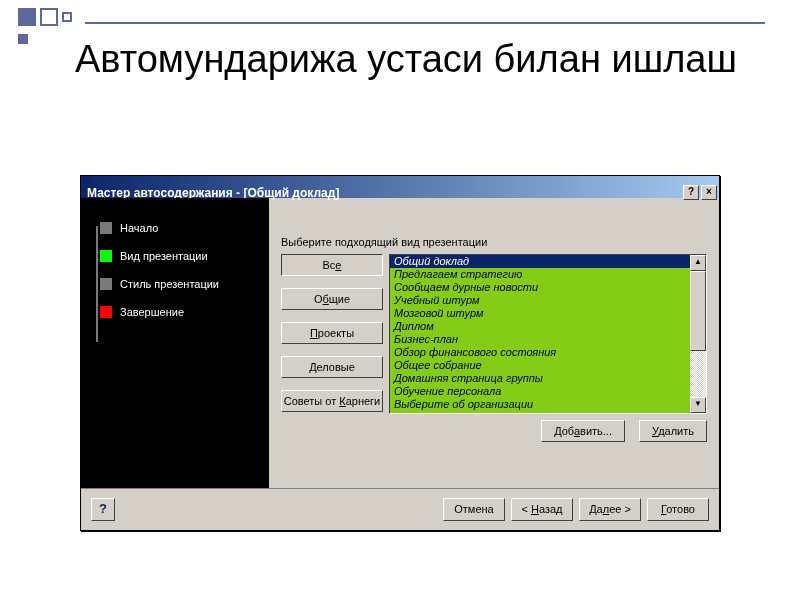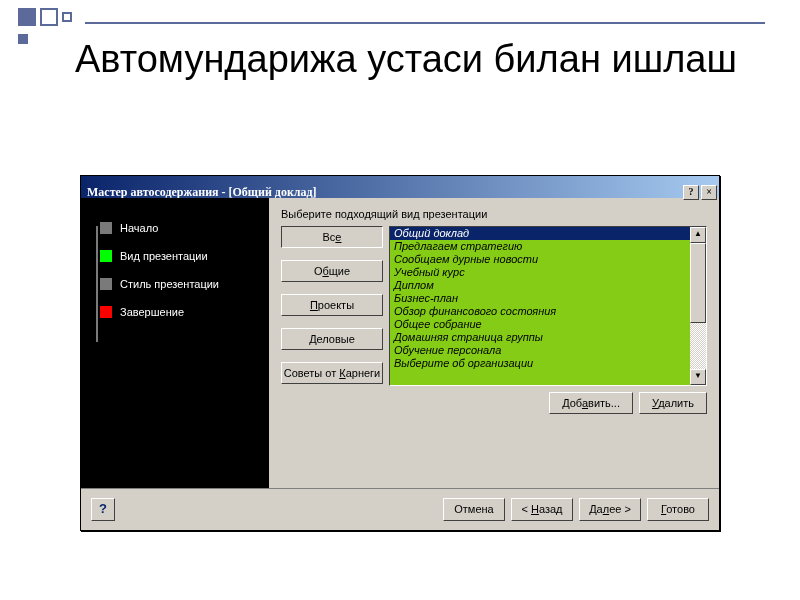--- a/index.html
+++ b/index.html
@@ -6,48 +6,48 @@
   html, body { width: 800px; height: 600px; font-family: Tahoma, Arial, sans-serif; background: #fff; overflow: hidden; }
   .slide { width: 800px; height: 600px; position: relative; }
   .decor { position: absolute; top: 8px; left: 18px; display: flex; gap: 4px; flex-wrap: wrap; width: 60px; }
   .decor .sq { width: 18px; height: 18px; border: 2px solid #5b6a9a; }
   .decor .sq.filled { background: #5b6a9a; }
   .decor .sq.small { width: 10px; height: 10px; margin-top: 4px; }
   .decor-line { position: absolute; top: 22px; left: 85px; width: 680px; height: 2px; background: #5b6a9a; }
   .title { position: absolute; top: 38px; left: 60px; right: 48px; text-align: center; font-size: 38px; font-weight: 400; color: #000; }
   .dialog-wrap { position: absolute; top: 175px; left: 80px; width: 640px; }
   .dialog { border: 1px solid #000; background: #d4d0c8; box-shadow: 1px 1px 0 #000; }
-  .titlebar { height: 22px; background: linear-gradient(to right, #0a246a, #a6caf0); display: flex; align-items: center; justify-content: space-between; padding: 11px 2px 0 6px; font-family: Liberation Serif, serif; }
+  .titlebar { height: 22px; background: linear-gradient(to right, #0a246a, #a6caf0); display: flex; align-items: center; justify-content: space-between; padding: 11px 2px 0 6px; }
   .titlebar .t-text { color: #fff; font-size: 12px; font-weight: bold; }
   .titlebar .t-btns { display: flex; gap: 2px; }
   .titlebar .t-btn { width: 16px; height: 15px; background: #d4d0c8; border: 1px solid; border-color: #fff #404040 #404040 #fff; font-size: 10px; font-weight: bold; text-align: center; line-height: 12px; cursor: pointer; }
   .body { display: flex; height: 290px; }
   .left { width: 188px; background: #000; padding: 16px 19px; position: relative; }
   .steps { list-style: none; }
   .step { display: flex; align-items: center; color: #fff; font-size: 11px; height: 28px; position: relative; }
   .step .box { width: 12px; height: 12px; background: #7a7a7a; margin-right: 8px; position: relative; z-index: 2; }
   .step.active .box { background: #00ff00; }
   .step.end .box { background: #ff0000; }
   .steps-line { position: absolute; left: 15px; top: 28px; width: 2px; height: 116px; background: #7a7a7a; z-index: 1; }
   .right { flex: 1; padding: 10px 12px 8px 12px; position: relative; }
-  .prompt { font-size: 11px; color: #000; margin-bottom: 6px; }
+  .prompt { font-size: 11px; color: #000; margin-bottom: 6px; margin-top: 28px; }
   .mid-row { display: flex; gap: 6px; }
   .cat-btns { display: flex; flex-direction: column; gap: 12px; width: 102px; }
   .cat-btn { height: 22px; background: #d4d0c8; border: 1px solid; border-color: #fff #404040 #404040 #fff; font-size: 11px; cursor: pointer; text-align: center; line-height: 20px; }
   .cat-btn.pressed { border-color: #404040 #fff #fff #404040; }
   .u { text-decoration: underline; }
   .listbox { flex: 1; background: #84cc16; border: 1px solid; border-color: #404040 #fff #fff #404040; height: 160px; overflow: hidden; position: relative; font-style: italic; }
   .listbox-inner { position: absolute; inset: 0 16px 0 0; overflow: hidden; }
   .list-item { font-size: 11px; padding: 0 4px; height: 13px; line-height: 13px; white-space: nowrap; cursor: pointer; }
   .list-item.selected { background: #0a246a; color: #fff; }
   .scrollbar { position: absolute; right: 0; top: 0; bottom: 0; width: 16px; background: #d4d0c8; display: flex; flex-direction: column; }
   .sb-btn { height: 16px; background: #d4d0c8; border: 1px solid; border-color: #fff #404040 #404040 #fff; font-size: 8px; text-align: center; line-height: 12px; cursor: pointer; }
   .sb-track { flex: 1; background: repeating-conic-gradient(#d4d0c8 0% 25%, #fff 0% 50%) 50% / 2px 2px; position: relative; }
   .sb-thumb { position: absolute; top: 0; left: 0; right: 0; height: 80px; background: #d4d0c8; border: 1px solid; border-color: #fff #404040 #404040 #fff; }
-  .below-list { display: flex; justify-content: flex-end; gap: 6px; margin-top: 6px; }
+  .below-list { display: flex; justify-content: flex-end; gap: 14px; margin-top: 6px; }
   .btn { height: 22px; padding: 0 12px; background: #d4d0c8; border: 1px solid; border-color: #fff #404040 #404040 #fff; font-size: 11px; cursor: pointer; line-height: 20px; }
   .footer { height: 42px; border-top: 1px solid #808080; background: #d4d0c8; display: flex; align-items: center; padding: 0 10px; gap: 6px; }
   .footer .help { width: 24px; height: 23px; background: #d4d0c8; border: 1px solid; border-color: #fff #404040 #404040 #fff; text-align: center; line-height: 20px; cursor: pointer; color: #0a246a; font-weight: bold; font-size: 13px; }
   .footer .spacer { flex: 1; }
   .foot-btn { width: 62px; height: 23px; background: #d4d0c8; border: 1px solid; border-color: #fff #404040 #404040 #fff; font-size: 11px; cursor: pointer; line-height: 21px; text-align: center; }
 </style>
 </head>
 <body>
 
 <div class="slide">
@@ -99,21 +99,22 @@
               <div class="cat-btn">О<span class="u">б</span>щие</div>
               <div class="cat-btn"><span class="u">П</span>роекты</div>
               <div class="cat-btn"><span class="u">Д</span>еловые</div>
               <div class="cat-btn">Советы от <span class="u">К</span>арнеги</div>
             </div>
             <div class="listbox">
               <div class="listbox-inner">
                 <div class="list-item selected">Общий доклад</div>
                 <div class="list-item">Предлагаем стратегию</div>
                 <div class="list-item">Сообщаем дурные новости</div>
-                <div class="list-item">Учебный курс</div>
+                <div class="list-item">Учебный штурм</div>
+                <div class="list-item">Мозговой штурм</div>
                 <div class="list-item">Диплом</div>
                 <div class="list-item">Бизнес-план</div>
                 <div class="list-item">Обзор финансового состояния</div>
                 <div class="list-item">Общее собрание</div>
                 <div class="list-item">Домашняя страница группы</div>
                 <div class="list-item">Обучение персонала</div>
                 <div class="list-item">Выберите об организации</div>
               </div>
               <div class="scrollbar">
                 <div class="sb-btn">▲</div>

